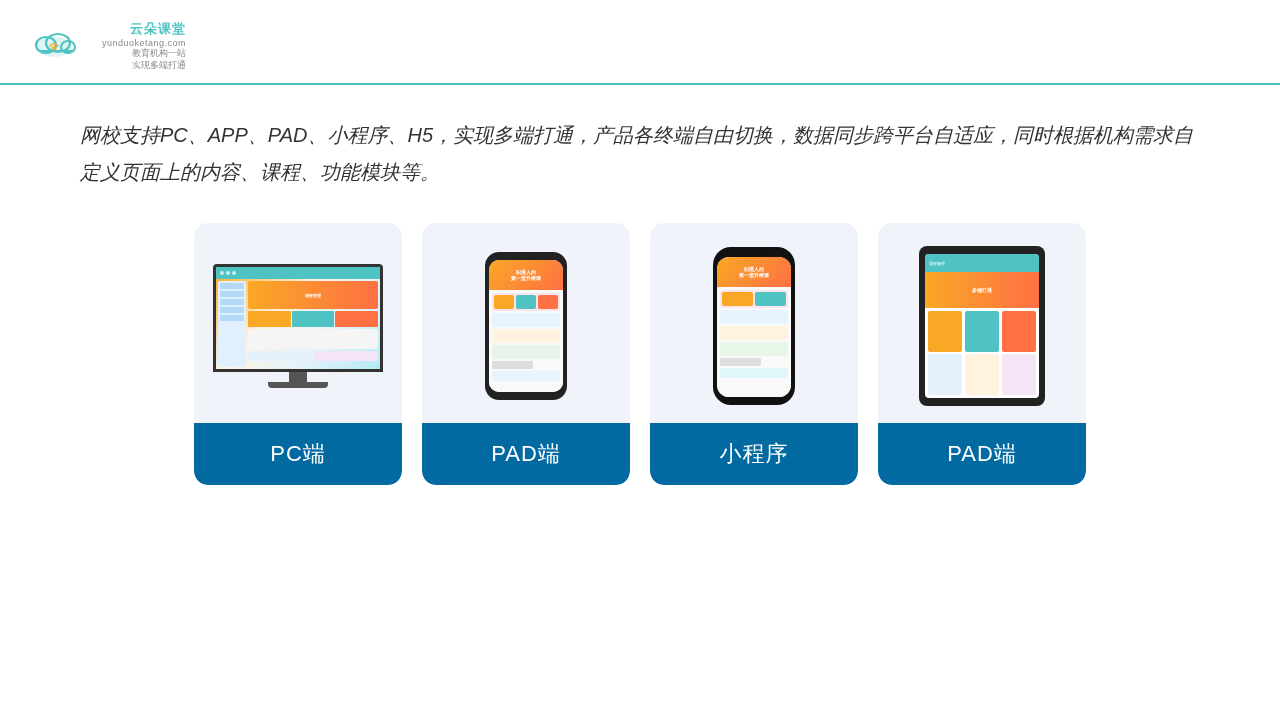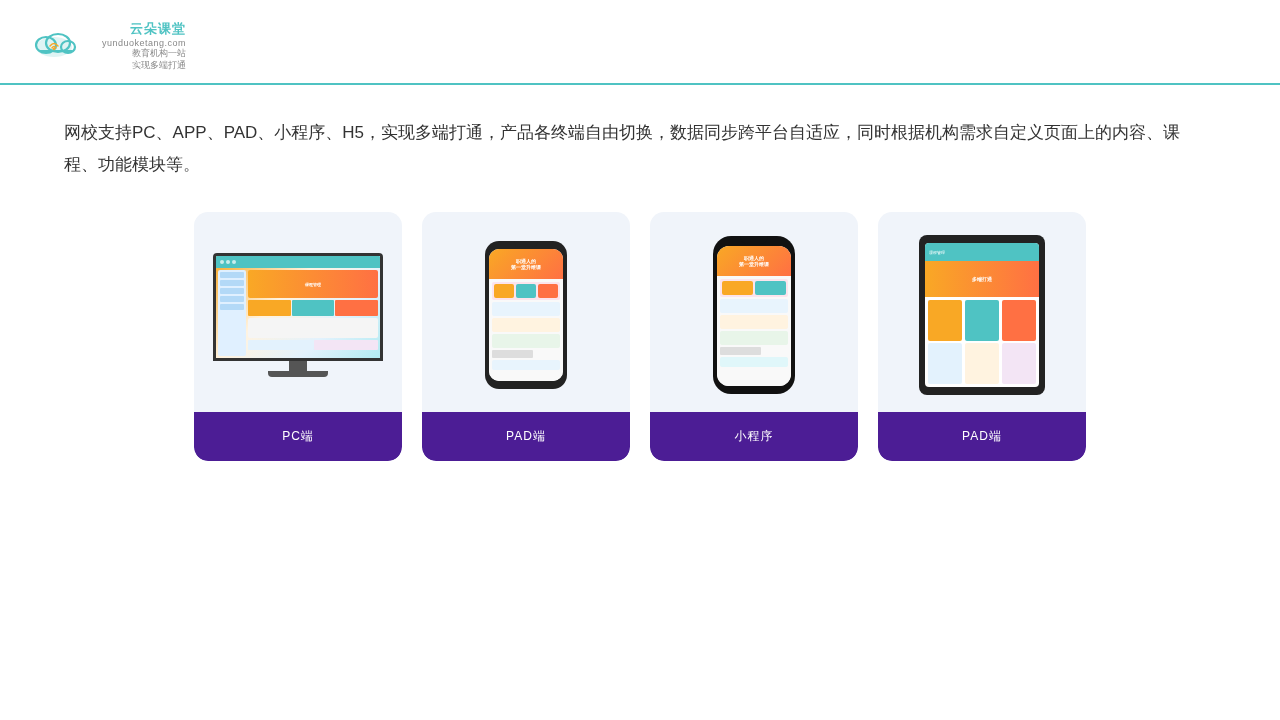--- a/index.html
+++ b/index.html
@@ -61,24 +61,25 @@
     .logo-slogan {
       font-size: 9px;
       color: #888;
       line-height: 1.3;
       text-align: right;
       margin-left: 48px;
     }
 
     
     .body-text {
-      padding: 32px 80px 0 64px;
-      font-size: 17px;
+      padding: 32px 80px 0 80px;
+      font-size: 20px;
       color: #333;
       line-height: 1.85;
+      font-style: italic;
     }
 
     
     .cards-area {
       display: flex;
       gap: 20px;
       padding: 32px 60px 0 60px;
       justify-content: center;
     }
     .card {
@@ -339,24 +340,24 @@
       gap: 2px;
     }
     .tablet-cell {
       flex: 1;
       border-radius: 2px;
     }
 
     
     .card-label {
       width: 100%;
-      background: #4c1d95;
+      background: #0369a1;
       text-align: center;
       color: #fff;
-      font-size: 12px;
+      font-size: 22px;
       padding: 16px 0;
       border-radius: 0 0 14px 14px;
       font-weight: 400;
       letter-spacing: 1px;
     }
 
     
     .phone-modern {
       width: 82px;
       height: 158px;

